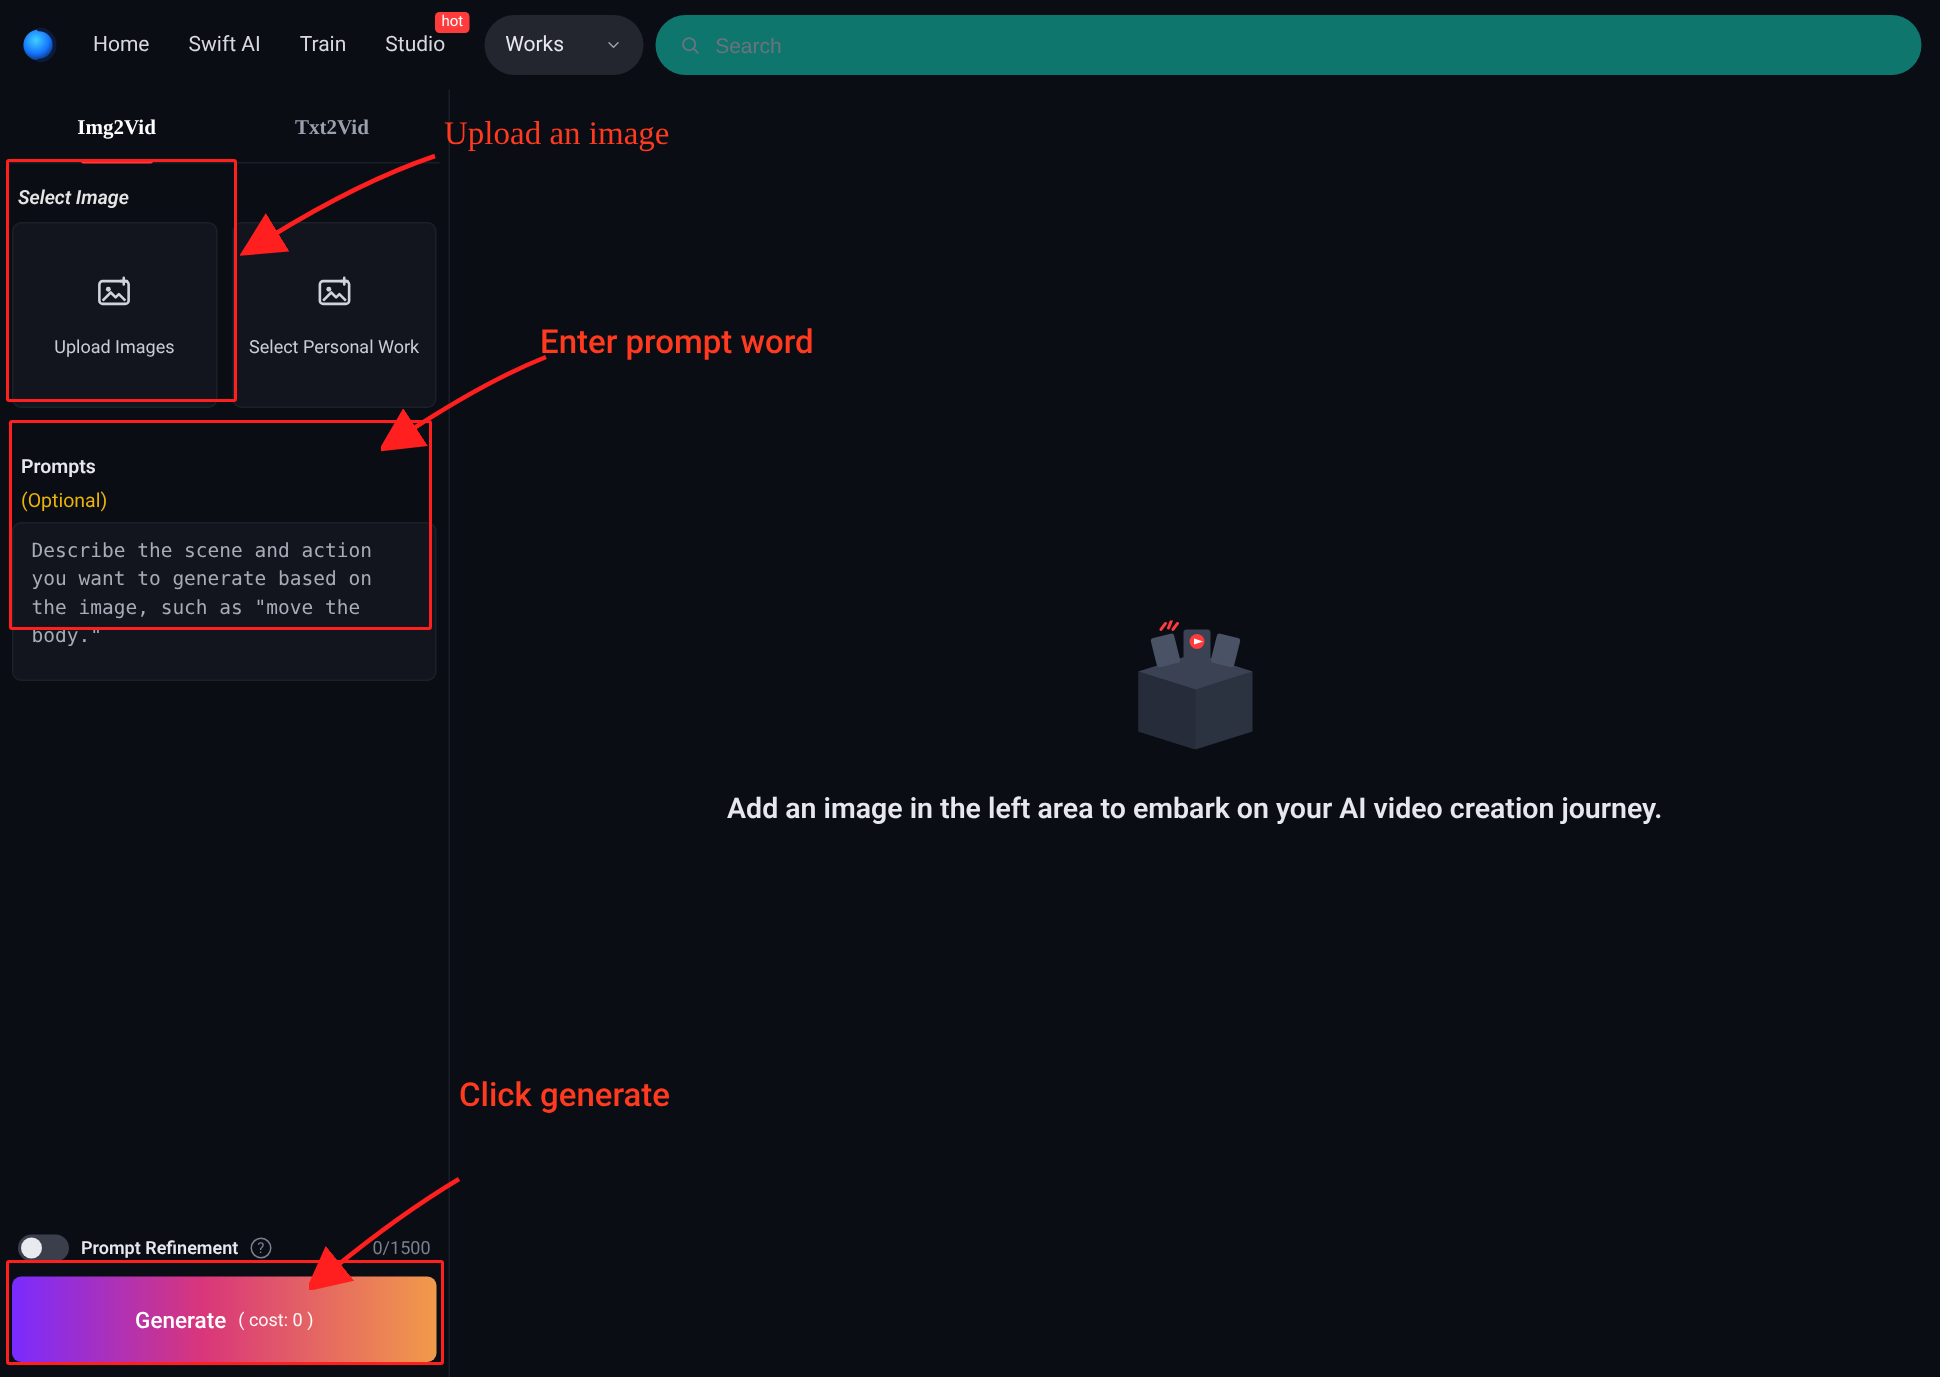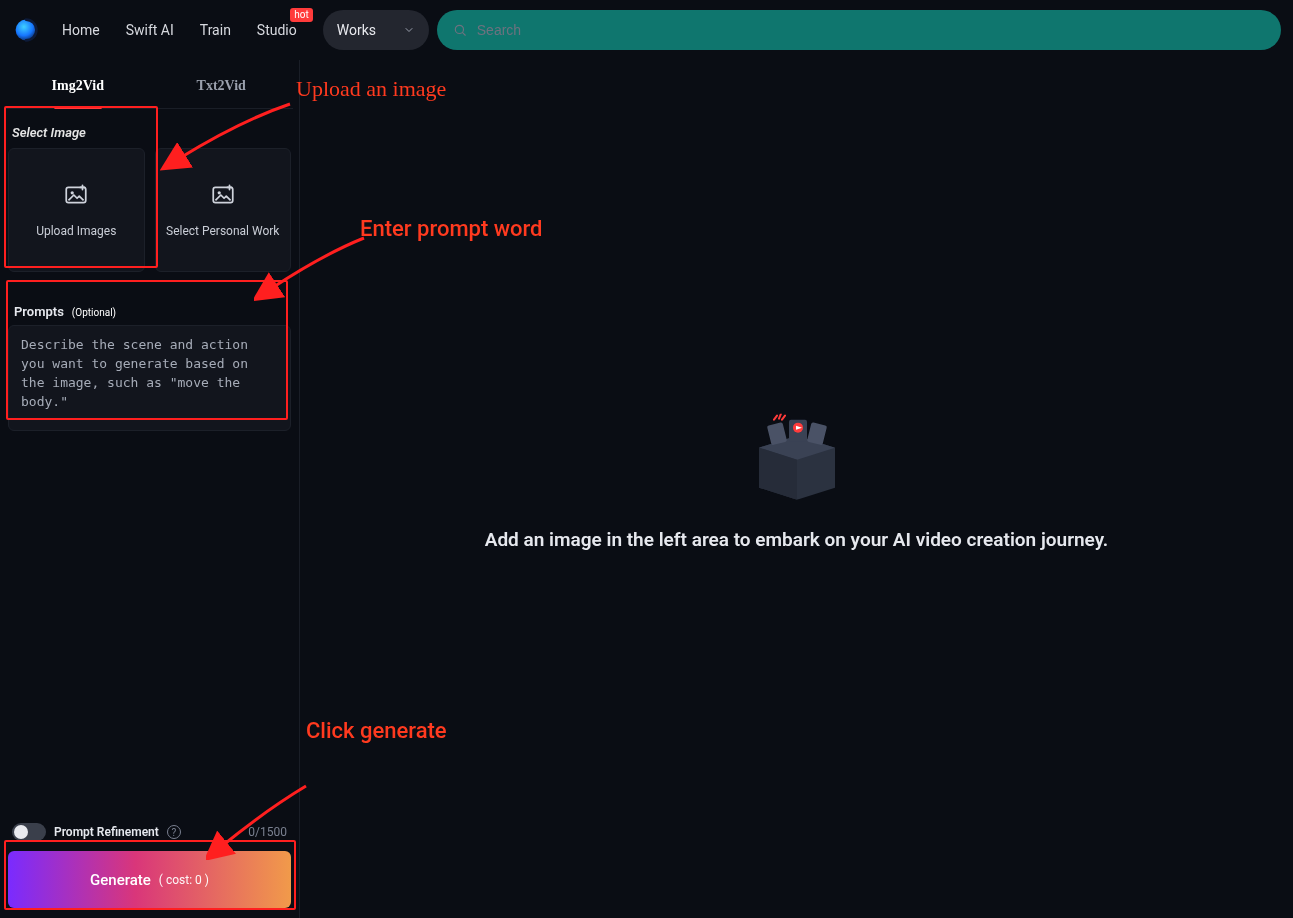--- a/index.html
+++ b/index.html
@@ -138,23 +138,23 @@
     border-radius: 6px;
     height: 124px;
     display: flex; flex-direction: column; align-items: center; justify-content: center;
     gap: 16px;
     cursor: pointer;
   }
   .tile span { font-size: 12px; color: #c9cdd6; }
 
   
   .prompt-block { margin-top: 32px; padding: 0 2px; }
-  .prompt-head { display: flex; align-items: baseline; gap: 8px; padding: 0 6px 6px; }
+  .prompt-head { display: flex; align-items: baseline; gap: 8px; padding: 0 6px 6px; flex-direction: column; }
   .prompt-head .t { color: #e6e8ee; font-weight: 600; font-size: 13px; }
-  .prompt-head .opt { color: #ffffff; font-size: 10px; }
+  .prompt-head .opt { color: #eab308; font-size: 13px; }
   .prompt-area {
     width: 100%;
     height: 106px;
     background: #12151d;
     border: 1px solid #1c2029;
     border-radius: 6px;
     padding: 10px 12px;
     color: #cfd3dc;
     font-size: 13px;
     resize: none;

